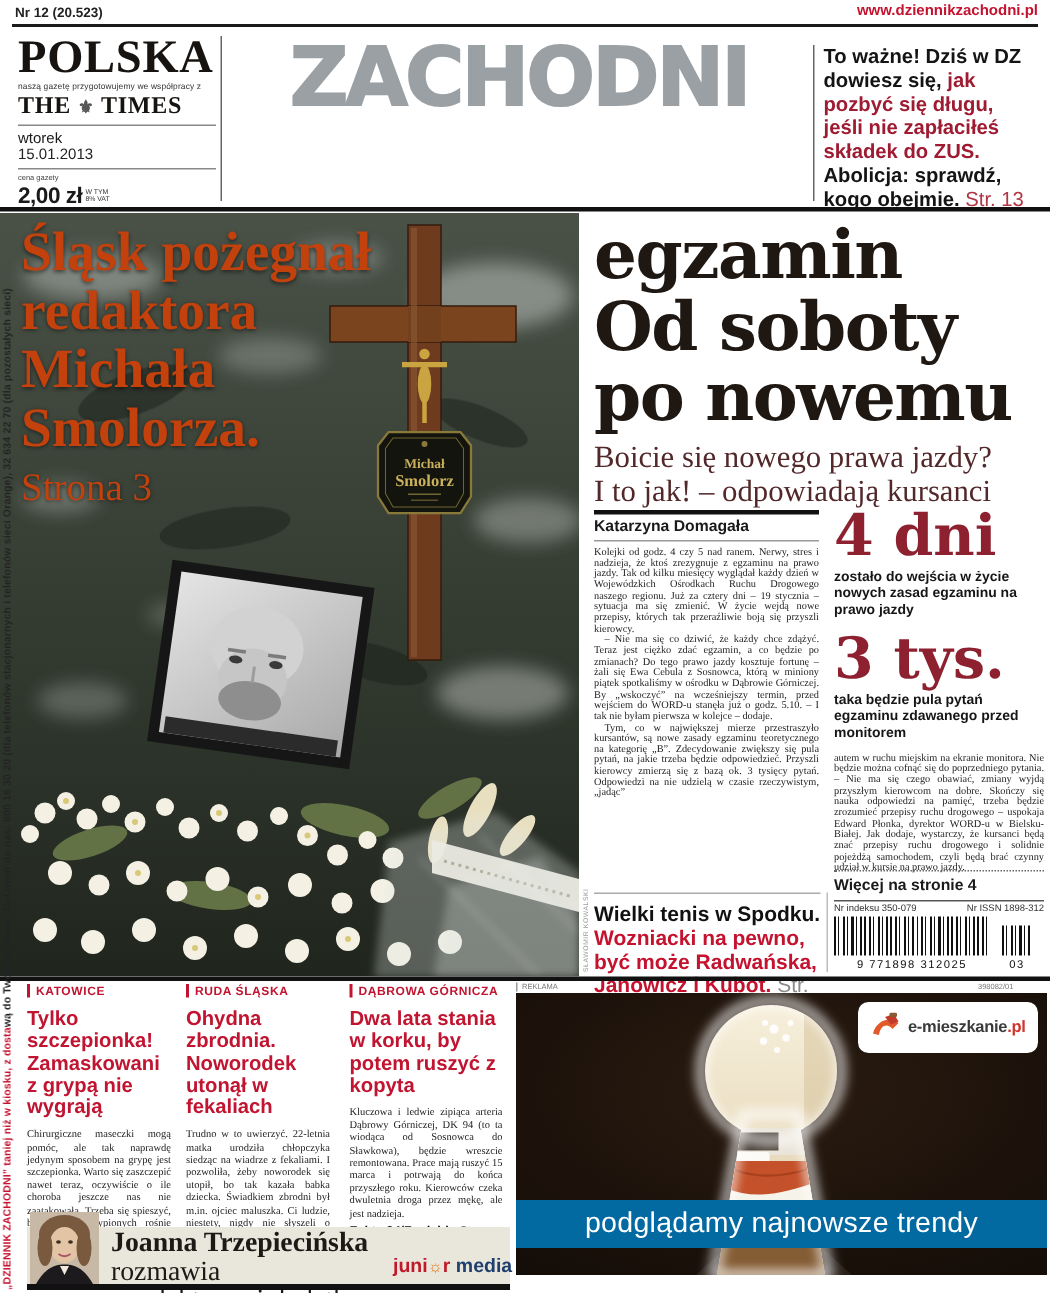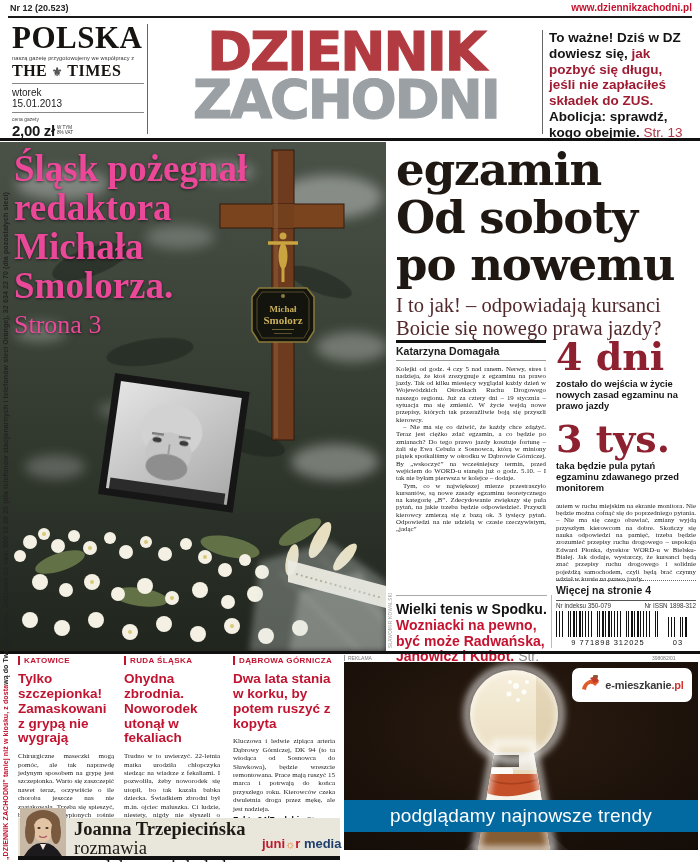--- a/index.html
+++ b/index.html
@@ -30,21 +30,21 @@
            font-family:"DejaVu Sans",sans-serif;-webkit-text-stroke:1.2px;}
   .logo-red{color:#b23b42;-webkit-text-stroke-color:#b23b42;}
   .logo-gray{color:#9aa0a4;-webkit-text-stroke-color:#9aa0a4;}
   
   .promo{left:549px;top:30px;width:143px;font-size:13.5px;font-weight:bold;line-height:1.17;color:#141414;}
   .promo .red{color:#9e1b32;}
   .promo .pref{color:#b03545;font-weight:normal;}
   .thick{left:0;width:700px;height:3px;background:#111;}
   
   .photo{left:0;top:142px;width:386px;height:509px;}
-  .ph-head{left:14px;top:150px;width:250px;color:#ec4899;font-family:"Liberation Serif",serif;
+  .ph-head{left:14px;top:150px;width:250px;color:#c2410c;font-family:"Liberation Serif",serif;
            font-weight:bold;font-size:37px;line-height:1.05;text-shadow:0 1px 3px rgba(0,0,0,.55);}
   .ph-page{font-weight:normal;font-size:26px;margin-top:6px;}
   .ph-credit{left:388px;top:648px;transform-origin:0 0;transform:rotate(-90deg);
              font-size:4.5px;color:#999;white-space:nowrap;letter-spacing:.4px;}
   
   .lead-h1{left:396px;top:146px;width:300px;font-family:"DejaVu Serif",serif;font-weight:bold;
            font-size:45px;line-height:1.06;letter-spacing:-1px;color:#1f1712;}
   .lead-sub{left:396px;top:294px;width:300px;font-family:"Liberation Serif",serif;
             font-size:20.5px;line-height:1.1;color:#52282a;}
   .colA{left:396px;top:340px;width:150px;}
@@ -130,21 +130,20 @@
     <div class="pricelbl">cena gazety</div>
     <div class="pricerow">
       <span class="price">2,00 zł</span>
       <span class="pricenote"><span>W TYM</span><br><span>8% VAT</span></span>
     </div>
   </div>
 
   <div class="abs vdiv" style="left:147px;top:24px;height:110px;"></div>
 
   <div class="abs mh-logo">
-    <div class="logo-red">DZIENNIK</div>
     <div class="logo-gray">ZACHODNI</div>
   </div>
 
   <div class="abs vdiv" style="left:542px;top:30px;height:104px;"></div>
 
   <div class="abs promo"><span>To ważne! Dziś w DZ dowiesz się, </span><span class="red">jak pozbyć się długu, jeśli nie zapłaciłeś składek do ZUS.</span><span> Abolicja: sprawdź, kogo obejmie. </span><span class="pref">Str. 13</span></div>
 
   <div class="abs thick" style="top:138px;"></div>
 
   <div class="abs photo">
@@ -294,22 +293,22 @@
     <div class="ph-page">Strona 3</div>
   </div>
   <div class="abs ph-credit">SŁAWOMIR KOWALSKI</div>
 
   <div class="abs lead-h1">
     <div>egzamin</div>
     <div>Od soboty</div>
     <div>po nowemu</div>
   </div>
   <div class="abs lead-sub">
+    <div>Boicie się nowego prawa jazdy?</div>
     <div>I to jak! – odpowiadają kursanci</div>
-    <div>Boicie się nowego prawa jazdy?</div>
   </div>
 
   <div class="abs colA">
     <div class="byline-rule"></div>
     <div class="byline">Katarzyna Domagała</div>
     <div class="bodytext">
       <p>Kolejki od godz. 4 czy 5 nad ranem. Nerwy, stres i nadzieja, że ktoś zrezygnuje z egzaminu na prawo jazdy. Tak od kilku miesięcy wyglądał każdy dzień w Wojewódzkich Ośrodkach Ruchu Drogowego naszego regionu. Już za cztery dni – 19 stycznia – sytuacja ma się zmienić. W życie wejdą nowe przepisy, których tak przeraźliwie boją się przyszli kierowcy.</p>
       <p>– Nie ma się co dziwić, że każdy chce zdążyć. Teraz jest ciężko zdać egzamin, a co będzie po zmianach? Do tego prawo jazdy kosztuje fortunę – żali się Ewa Cebula z Sosnowca, którą w miniony piątek spotkaliśmy w ośrodku w Dąbrowie Górniczej. By „wskoczyć” na wcześniejszy termin, przed wejściem do WORD-u stanęła już o godz. 5.10. – I tak nie byłam pierwsza w kolejce – dodaje.</p>
       <p>Tym, co w największej mierze przestraszyło kursantów, są nowe zasady egzaminu teoretycznego na kategorię „B”. Zdecydowanie zwiększy się pula pytań, na jakie trzeba będzie odpowiedzieć. Przyszli kierowcy zmierzą się z bazą ok. 3 tysięcy pytań. Odpowiedzi na nie udzielą w czasie rzeczywistym, „jadąc”</p>
     </div>

